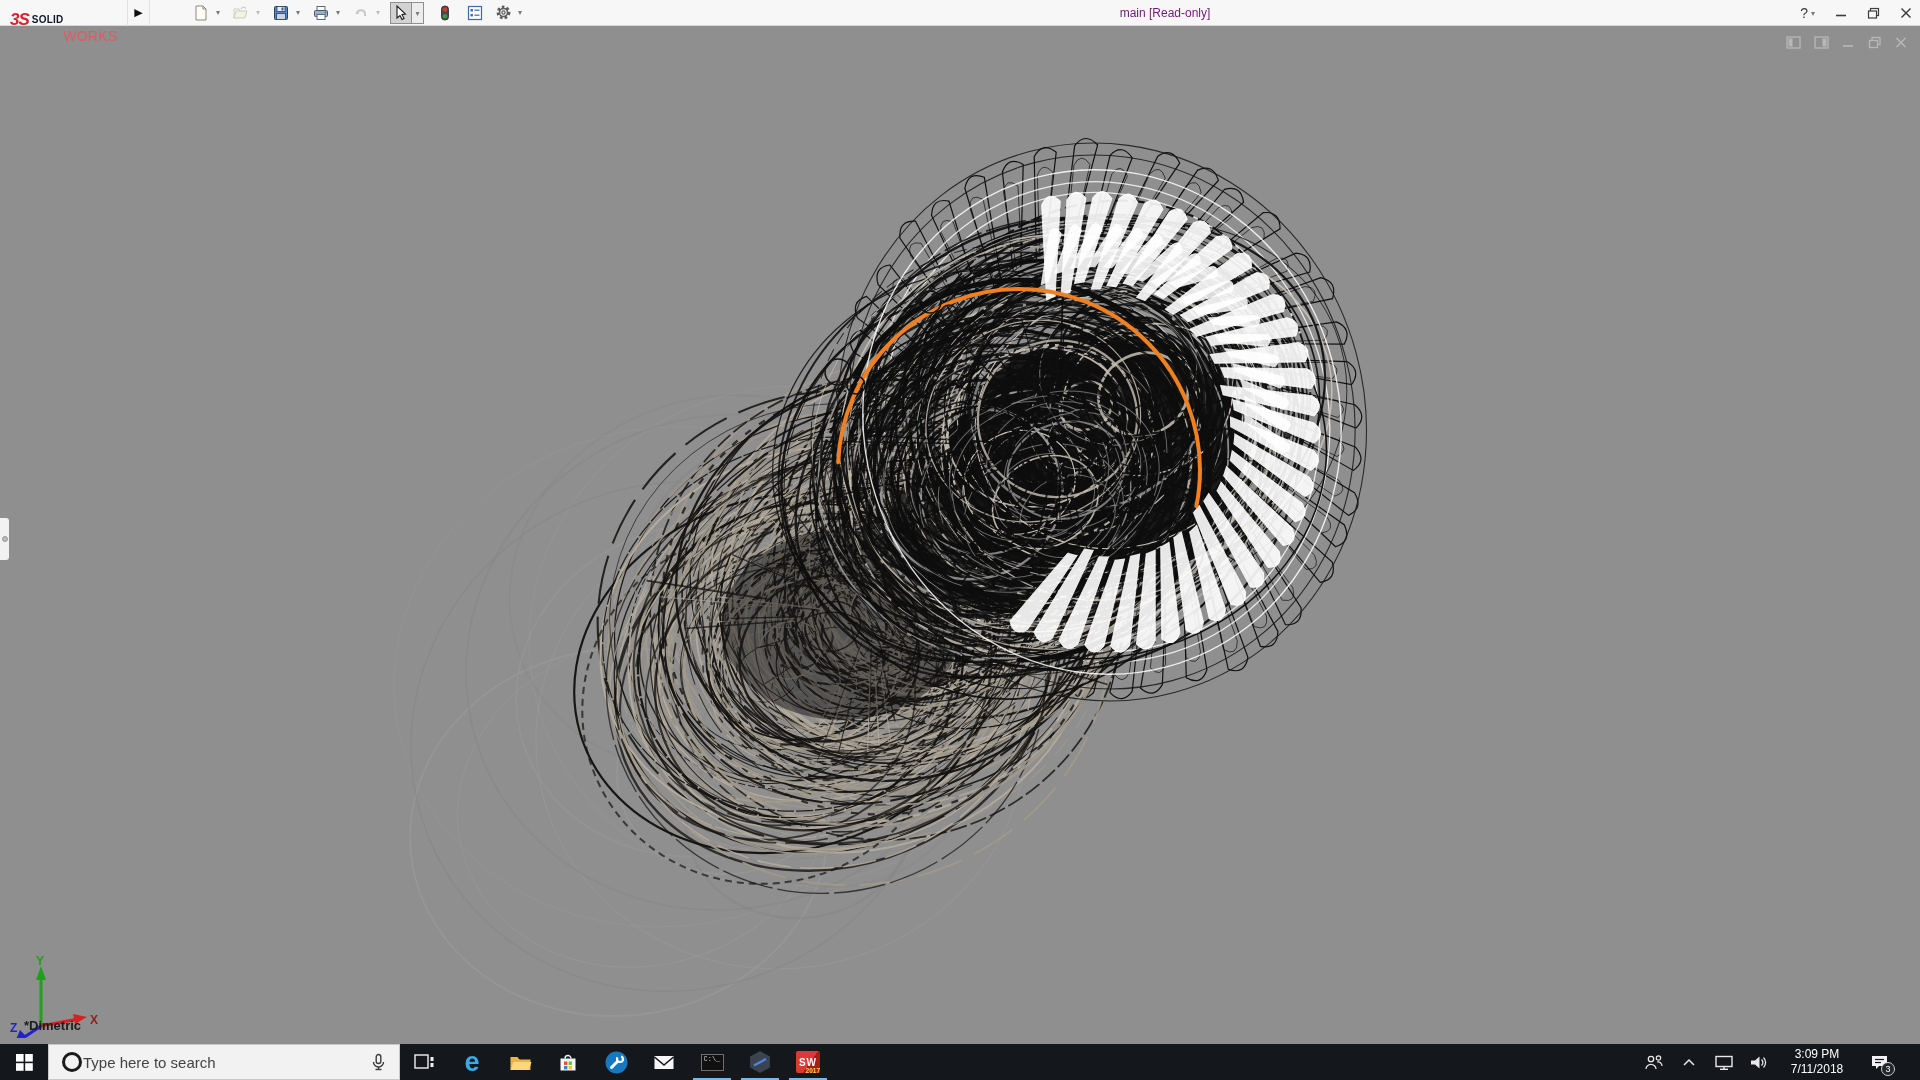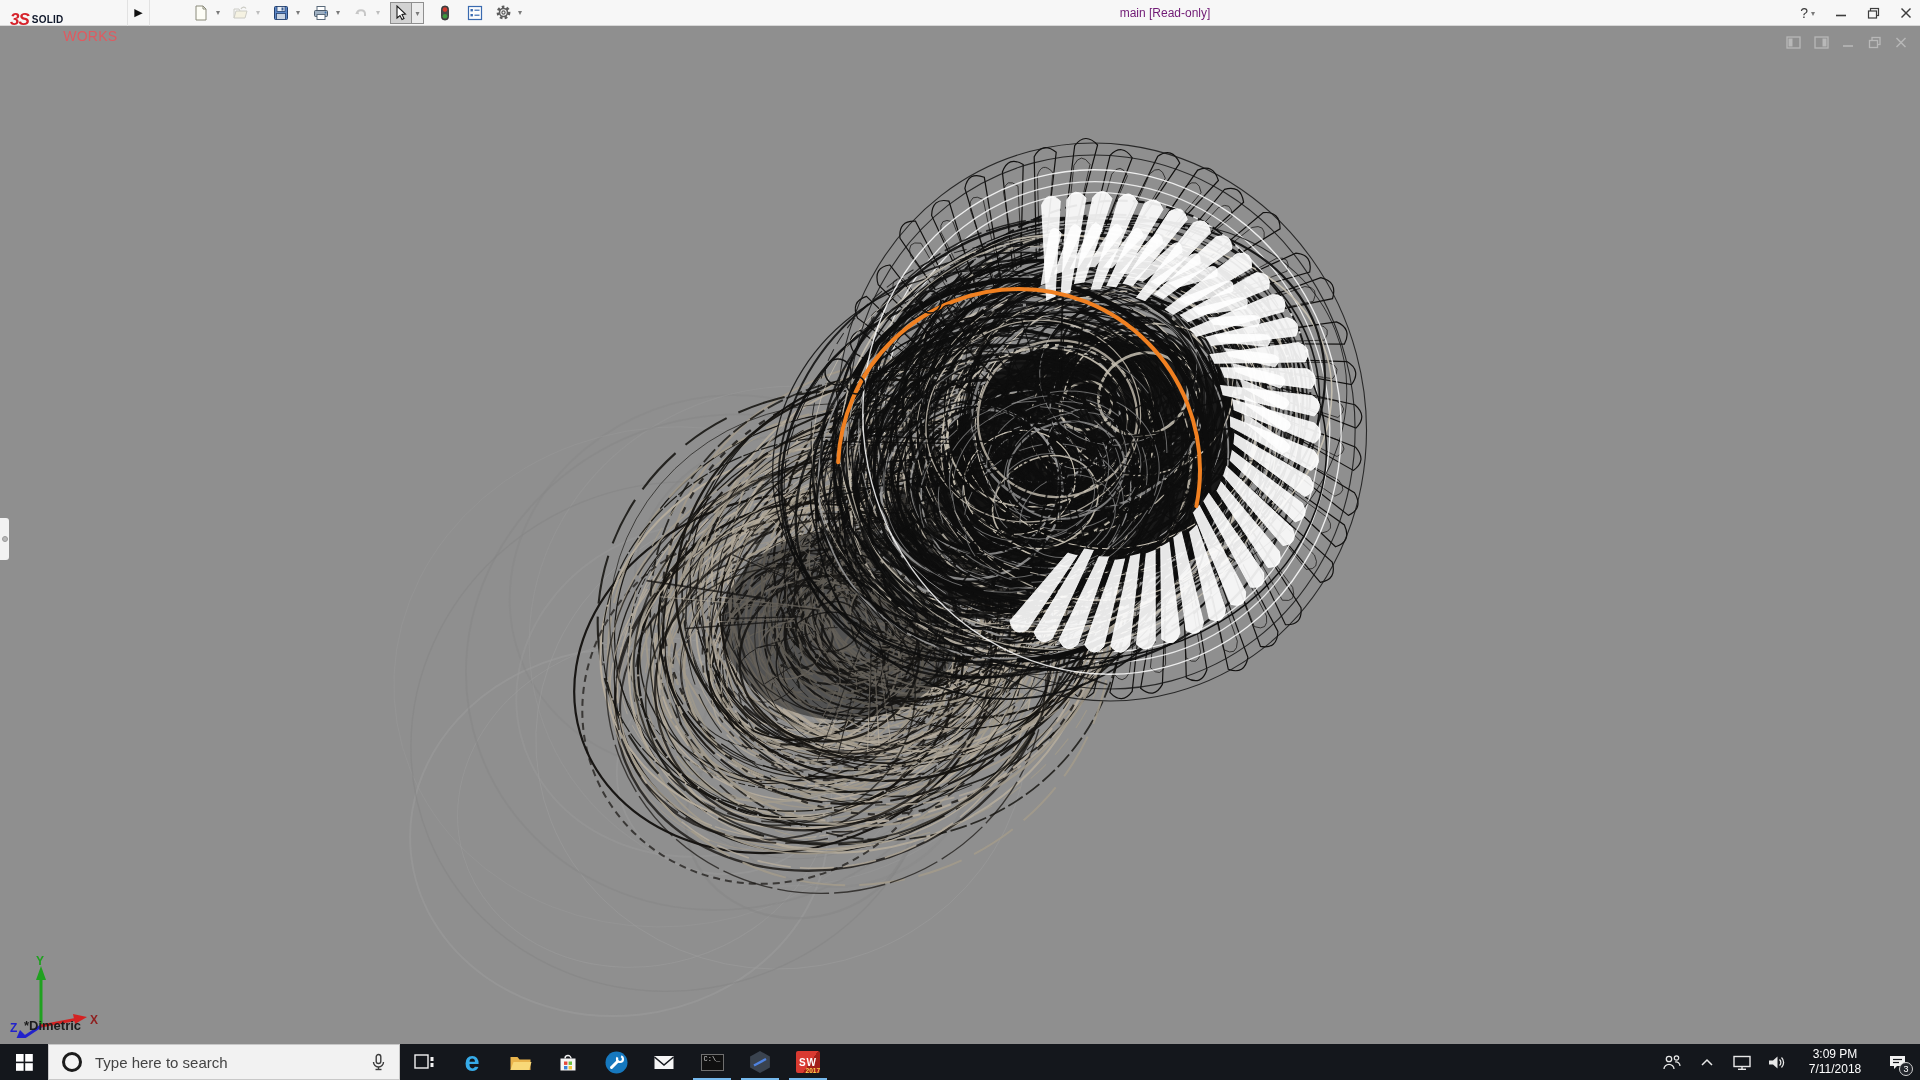--- a/index.html
+++ b/index.html
@@ -50,39 +50,39 @@
                 color:#1c1c1c; z-index:5; }
 
   
   .taskbar { position:absolute; bottom:0; left:0; right:0; height:36px; background:#14171c;
              display:flex; align-items:stretch; z-index:50; }
   .start { width:48px; display:flex; align-items:center; justify-content:center; }
   .searchbox { width:352px; background:#f2f2f2; display:flex; align-items:center;
                border:1px solid #c8c8c8; }
   .cortana-ring { width:20px; height:20px; border:3px solid #1b1b1b; border-radius:50%;
                   margin-left:13px; flex:none; }
-  .search-text { margin-left:13px; font-size:15px; color:#444; flex:1; }
+  .search-text { margin-left:1px; font-size:15px; color:#444; flex:1; }
   .mic { margin-right:12px; flex:none; }
   .tb-app { position:relative; width:48px; display:flex; align-items:center; justify-content:center; }
   .tb-app.open::after { content:""; position:absolute; bottom:0; left:5px; right:5px;
                         height:2px; background:#76b9ed; }
   .edge-e { font-size:27px; font-weight:bold; color:#36abe8; line-height:1; }
   .cmd-box { width:23px; height:17px; background:#101010; border:1px solid #6f6f6f;
              font-family:"Liberation Mono", monospace; font-size:7px; color:#d0d0d0;
              padding:1px 0 0 2px; line-height:1; }
   .hex { width:22px; height:22px; background:#3a434f;
          clip-path:polygon(50% 0,95% 25%,95% 75%,50% 100%,5% 75%,5% 25%);
          display:flex; align-items:center; justify-content:center; }
   .sw-box { position:relative; width:24px; height:22px; border-radius:2px;
             background:linear-gradient(125deg,#d93a31 0 56%,#a32019 56%);
             display:flex; align-items:center; justify-content:center; }
   .sw-letters { color:#fff; font-weight:bold; font-size:10px; letter-spacing:1px; }
   .sw-year { position:absolute; right:0; bottom:-1px; font-size:6.5px; font-weight:bold; color:#ffd34d; }
   .tb-spacer { flex:1; }
-  .tray { display:flex; align-items:center; gap:9px; padding-right:6px; }
+  .tray { display:flex; align-items:center; gap:9px; padding-right:24px; }
   .tray-btn { width:26px; height:36px; display:flex; align-items:center; justify-content:center; }
   .clock { width:72px; text-align:center; color:#fff; font-size:12px; line-height:1.25; }
   .action { position:relative; width:34px; height:36px; display:flex; align-items:center; justify-content:center; }
   .badge { position:absolute; right:1px; bottom:4px; width:14px; height:14px; border-radius:50%;
            background:#23262c; border:1px solid #cfcfcf; color:#fff; font-size:9px;
            display:flex; align-items:center; justify-content:center; }
 </style>
 </head>
 <body>
 

